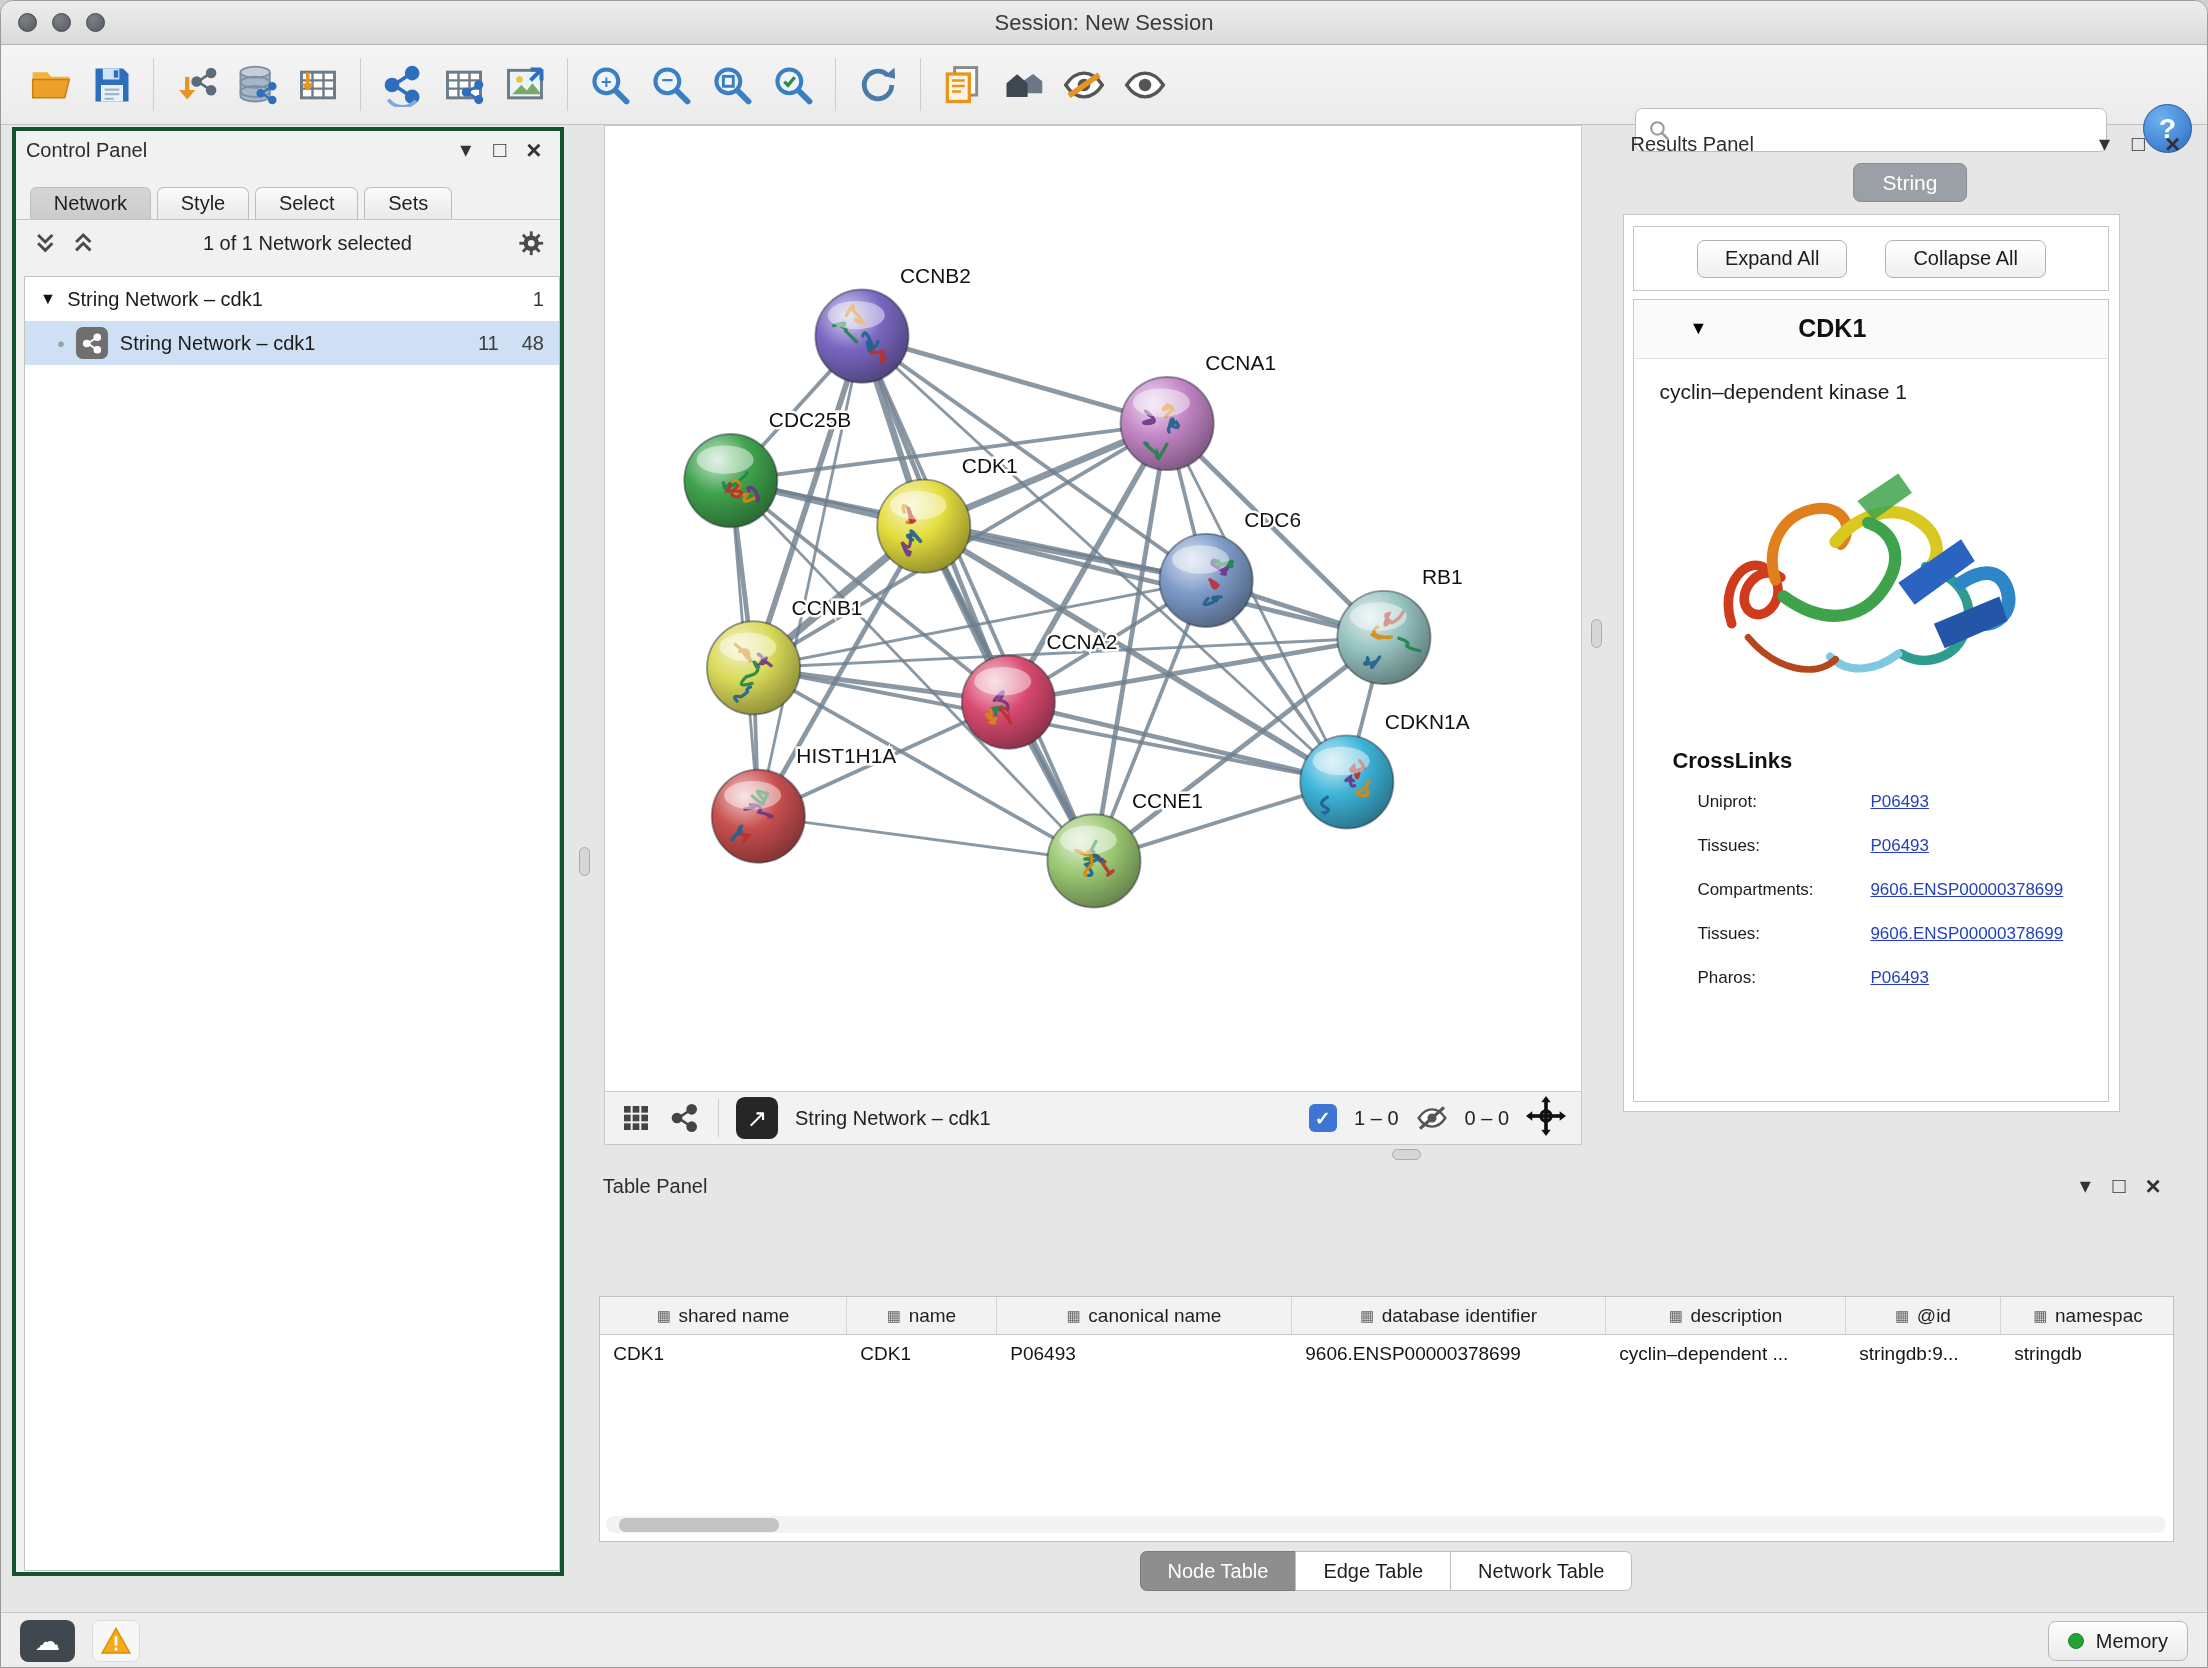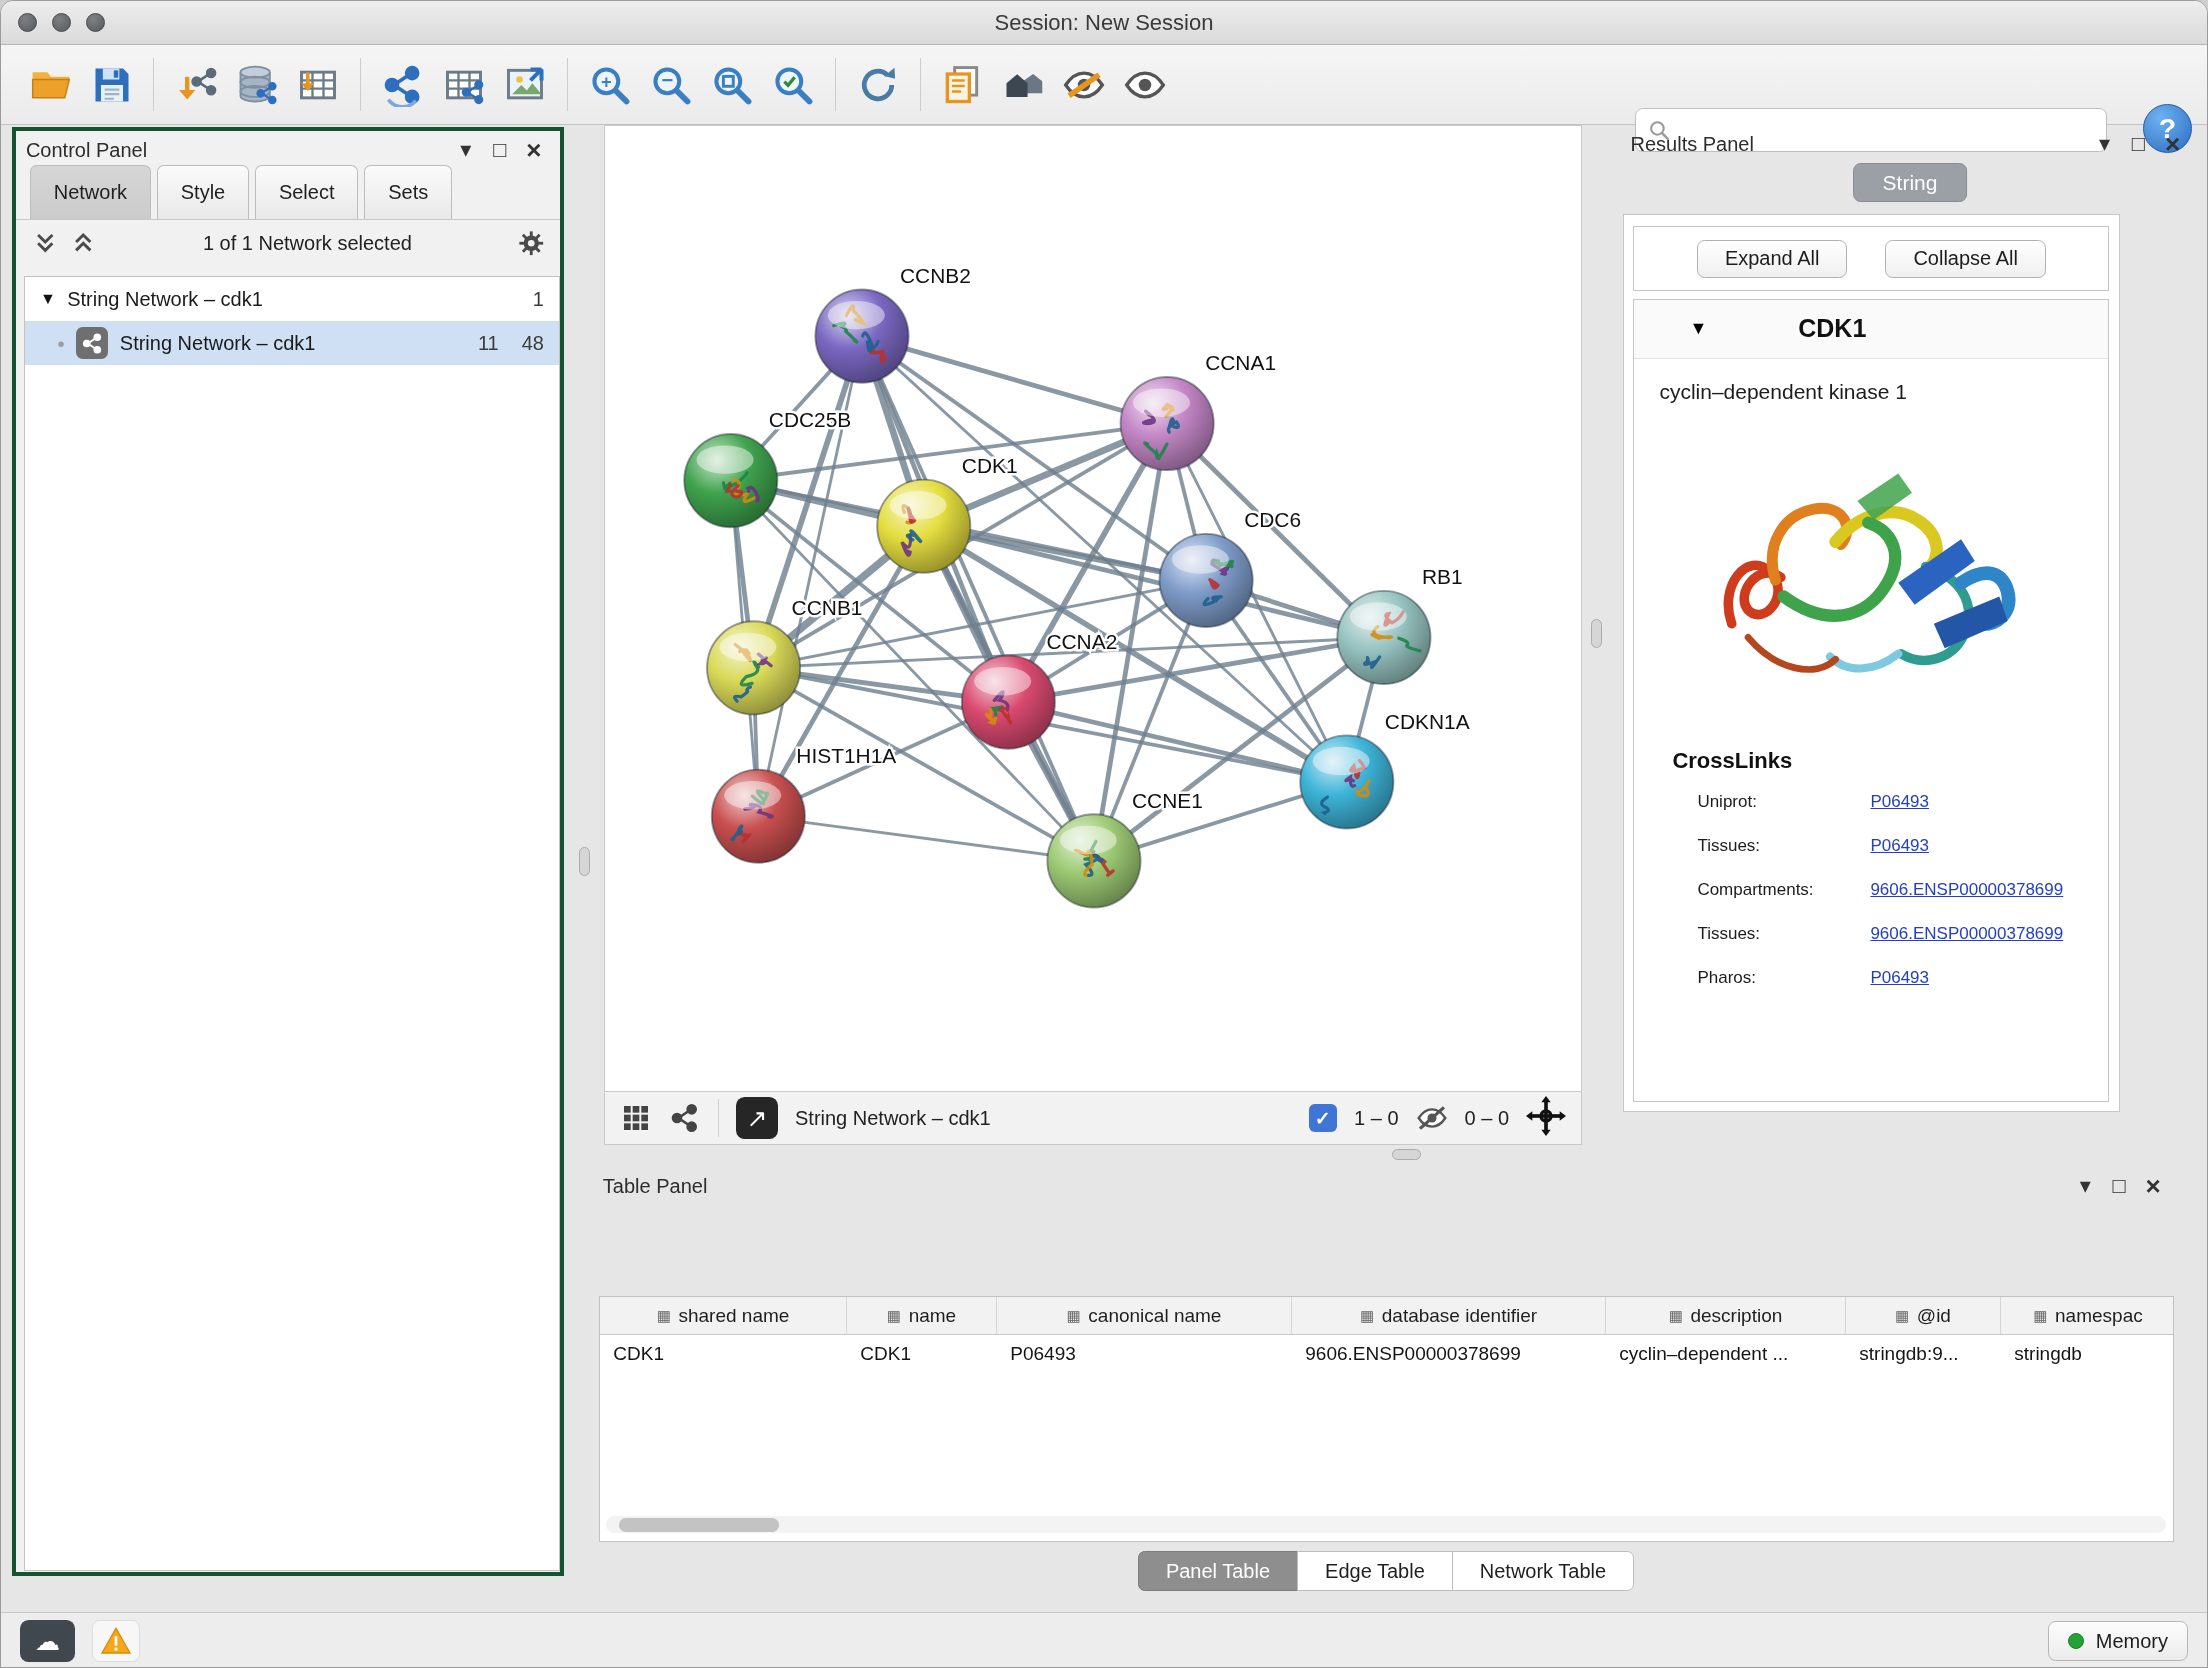--- a/index.html
+++ b/index.html
@@ -25,21 +25,21 @@
 
 
 .panel-head{display:flex;align-items:center;height:38px;padding:0 9.5px;font-size:20px;color:#2d2d2d}
 .panel-head .sp{flex:1}
 .ph-ic{width:34px;text-align:center;font-size:22px;color:#333}
 .ph-ic.close{font-size:26px;font-weight:bold}
 
 
 .cp{position:absolute;left:11.4px;top:126px;width:552px;height:1449px;background:#f1f1f1;border:4px solid #14532d}
 .cp-tabs{display:flex;gap:5.7px;padding:7.6px 9.5px 0 13.3px;border-bottom:1px solid #c6c6c6;height:51px;align-items:flex-end}
-.cp-tab{padding:15px 23px;font-size:20px;color:#1f1f1f;background:linear-gradient(#fafafa,#e9e9e9);border:1px solid #bdbdbd;border-bottom:none;border-radius:6.7px 6.7px 0 0}
+.cp-tab{padding:4px 23px;font-size:20px;color:#1f1f1f;background:linear-gradient(#fafafa,#e9e9e9);border:1px solid #bdbdbd;border-bottom:none;border-radius:6.7px 6.7px 0 0}
 .cp-tab.sel{background:linear-gradient(#d6d6d6,#cbcbcb)}
 .cp-toolrow{display:flex;align-items:center;height:46px;padding:0 15px;gap:9.5px;font-size:20px;color:#222}
 .cp-toolrow svg{width:28.5px;height:28.5px}
 .cp-toolrow .summary{flex:1;text-align:center}
 .tree{position:absolute;left:7.6px;top:145px;width:536px;height:1295px;background:#fff;border:1px solid #c2c2c2;overflow:hidden}
 .trow{display:flex;align-items:center;height:44px;font-size:20px;color:#1b1b1b;padding:0 15px;gap:11.4px}
 .trow .tri{font-size:16px;color:#111}
 .trow.sel{background:#cfe0f4}
 .trow .bullet{color:#9aa0a6;font-size:13.3px}
 .netic{width:32px;height:32px;background:#6f6f6f;border-radius:6.7px;display:flex;align-items:center;justify-content:center;color:#fff;flex:0 0 auto}
@@ -829,21 +829,21 @@
             <div class="td" style="width: 240px;">cyclin–dependent ...</div>
             <div class="td" style="width: 155px;">stringdb:9...</div>
             <div class="td" style="width: 174px;">stringdb</div>
           </div>
         </div>
       <div class="hscroll">
           <div class="hthumb"></div>
         </div>
     </div>
     <div class="tp-tabs">
-        <div class="tp-tab sel">Panel Table</div>
+        <div class="tp-tab sel">Node Table</div>
         <div class="tp-tab">Edge Table</div>
         <div class="tp-tab">Network Table</div>
       </div>
   </div>
 
   <div class="sb">
     <div class="cloudbtn">
         <span>☁</span>
       </div>
     <div class="warnbtn">

